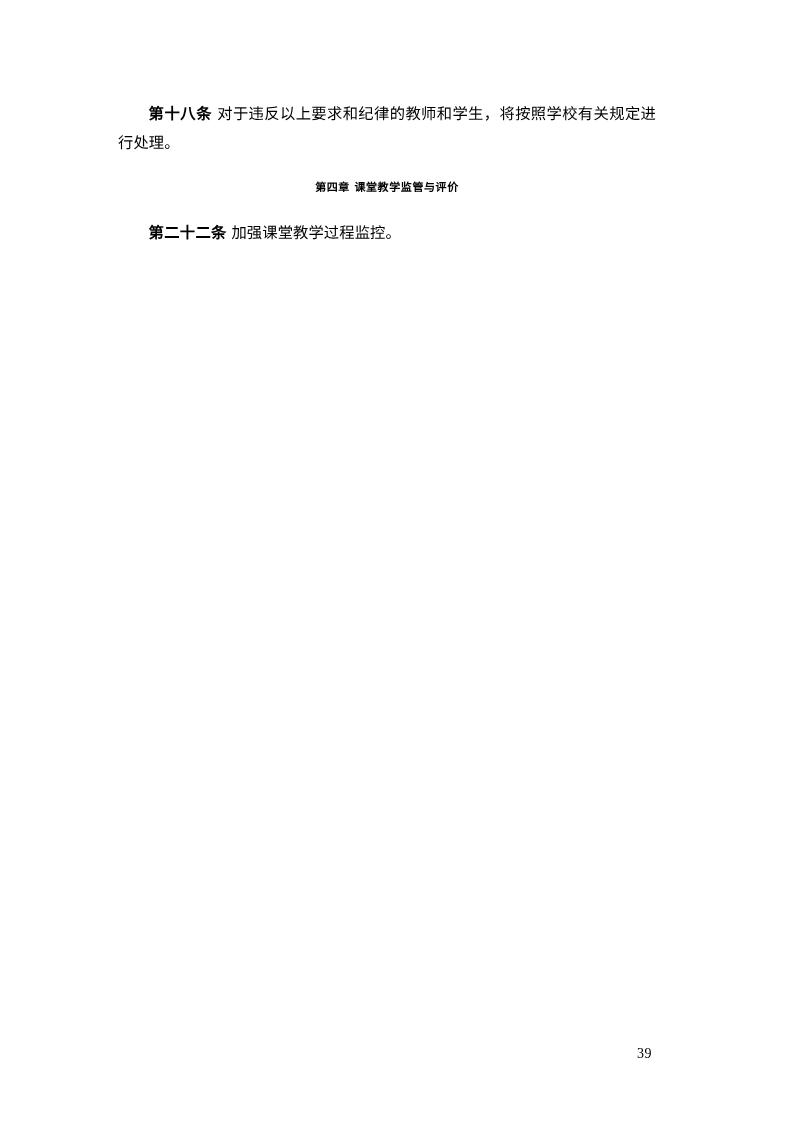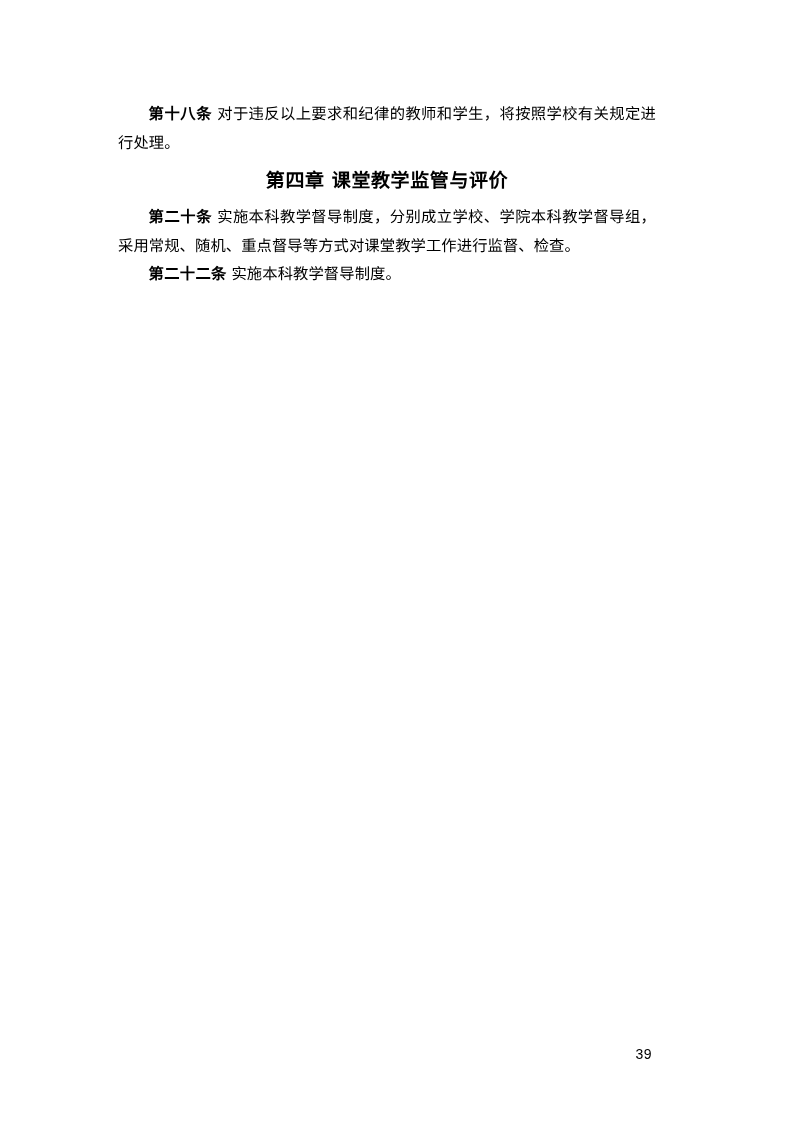--- a/index.html
+++ b/index.html
@@ -35,61 +35,57 @@
     text-indent: 2em;
   }
   p.para .clause-label {
     font-weight: bold;
     letter-spacing: 0.3px;
   }
   p.para .clause-text {
     letter-spacing: 0.1px;
   }
   p.heading {
-    margin: 8px;
+    margin: 16px;
     text-align: center;
     font-weight: bold;
-    font-size: 19px;
+    font-size: 11px;
     line-height: 30px;
     letter-spacing: 0.6px;
   }
   .h-ch4 { margin-top: 3px; }
   .h-ch5 { margin-top: 7px; margin-bottom: 6px; letter-spacing: 1px; }
   .pnum {
     position: absolute;
     right: 92px;
     bottom: 62px;
     font-size: 14px;
-    font-family: Liberation Sans, sans-serif;
+    font-family: Liberation Serif, serif;
     letter-spacing: 0.5px;
   }
 </style>
 </head>
 <body>
 
 <div class="page">
   <div class="doc-body">
 
     <p class="para">
       <span class="clause-label">第十八条</span>
       <span class="clause-text">对于违反以上要求和纪律的教师和学生，将按照学校有关规定进行处理。</span>
     </p>
 
     <p class="heading h-ch4">第四章 课堂教学监管与评价</p>
 
 
-    <p class="para">
-      <span class="clause-label">第二十条</span>
-      <span class="clause-text">实施本科教学督导制度，分别成立学校、学院本科教学督导组，采用常规、随机、重点督导等方式对课堂教学工作进行监督、检查。</span>
-    </p>
 
 
 
     <p class="para">
       <span class="clause-label">第二十二条</span>
-      <span class="clause-text">实施本科教学督导制度。</span>
+      <span class="clause-text">加强课堂教学过程监控。</span>
     </p>
 
 
   </div>
 
   <div class="pnum">39</div>
 </div>
 
 </body></html>

